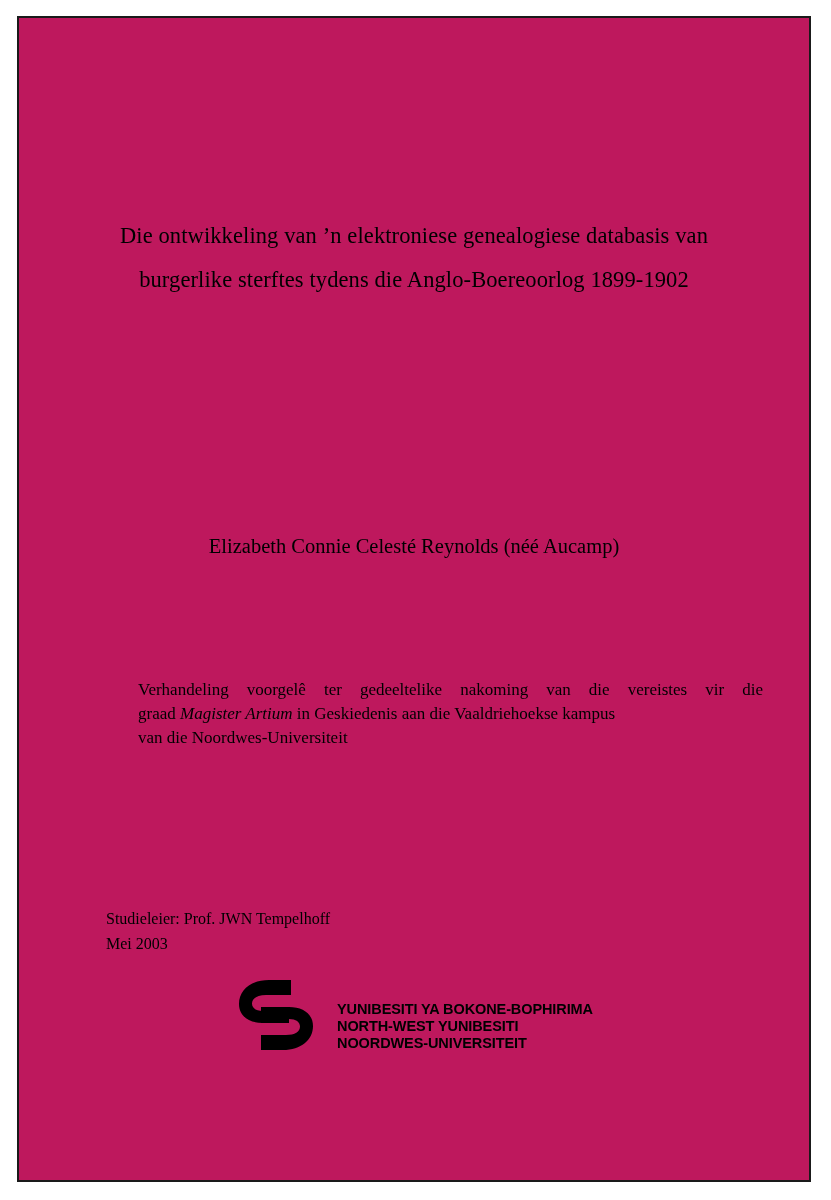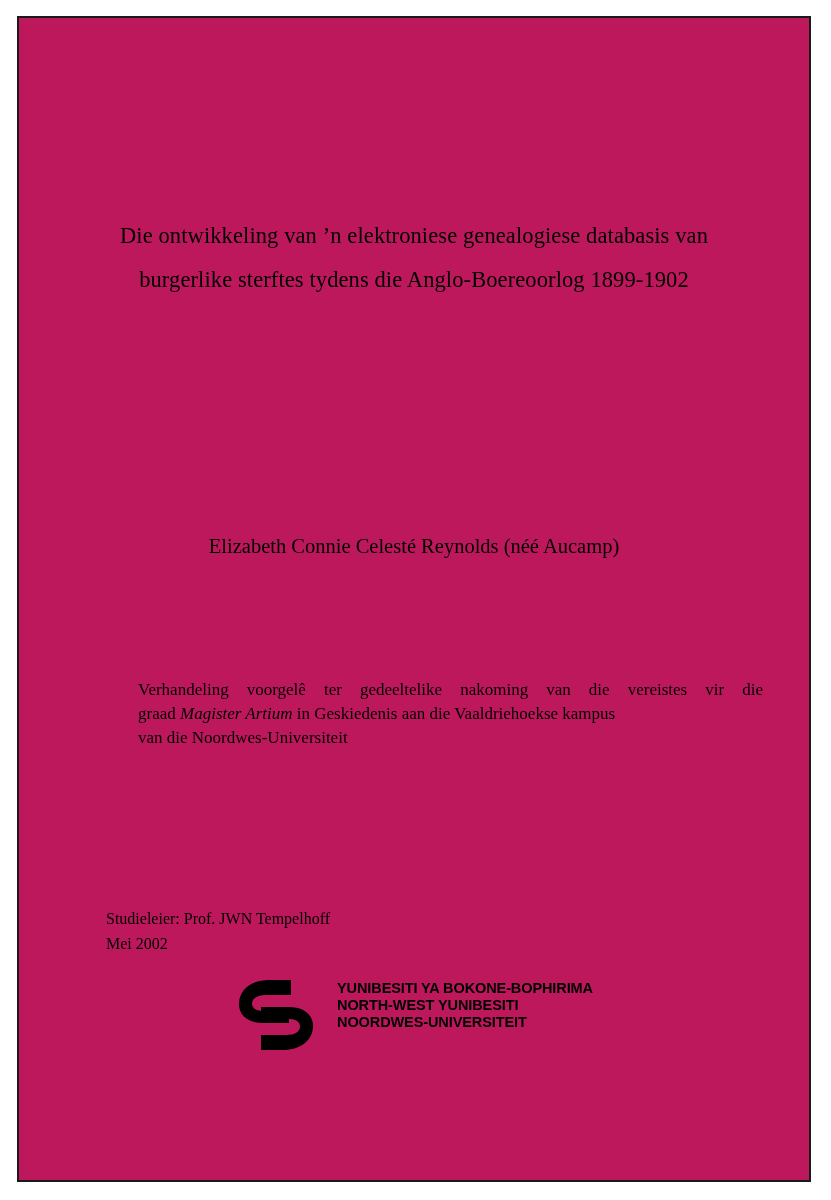--- a/index.html
+++ b/index.html
@@ -102,21 +102,21 @@
     position: absolute;
     left: 0;
     right: 0;
     top: 960px;
     display: flex;
     justify-content: center;
     align-items: flex-start;
   }
   .logo-row {
     display: flex;
-    align-items: flex-start;
+    align-items: flex-end;
     gap: 20px;
   }
   .logo-mark {
     width: 82px;
     height: 74px;
     position: relative;
     flex: none;
   }
   .logo-mark svg {
     display: block;
@@ -146,21 +146,21 @@
     <div class="author">Elizabeth Connie Celesté Reynolds (néé Aucamp)</div>
 
     <div class="statement">
       <div class="just">Verhandeling voorgelê ter gedeeltelike nakoming van die vereistes vir die</div>
       <div class="rest"><span>graad </span><i>Magister Artium</i><span> in Geskiedenis aan die Vaaldriehoekse kampus</span></div>
       <div class="rest">van die Noordwes-Universiteit</div>
     </div>
 
     <div class="supervisor">
       <div>Studieleier: Prof. JWN Tempelhoff</div>
-      <div>Mei 2002</div>
+      <div>Mei 2003</div>
     </div>
 
     <div class="logo-wrap">
       <div class="logo-row">
         <div class="logo-mark">
           <svg width="82" height="74" viewBox="0 0 82 74" xmlns="http://www.w3.org/2000/svg">
             <g fill="#000000">
               <path d="M34 2 C16 2 4 12 4 26 C4 38 14 45 28 45 L28 33 C21 33 17 30 17 25.5 C17 20.5 22 17 31 17 L56 17 L56 2 Z"></path>
               <path d="M48 72 C66 72 78 62 78 48 C78 36 68 29 54 29 L54 41 C61 41 65 44 65 48.5 C65 53.5 60 57 51 57 L26 57 L26 72 Z"></path>
               <rect x="26" y="29" width="28" height="16"></rect>

